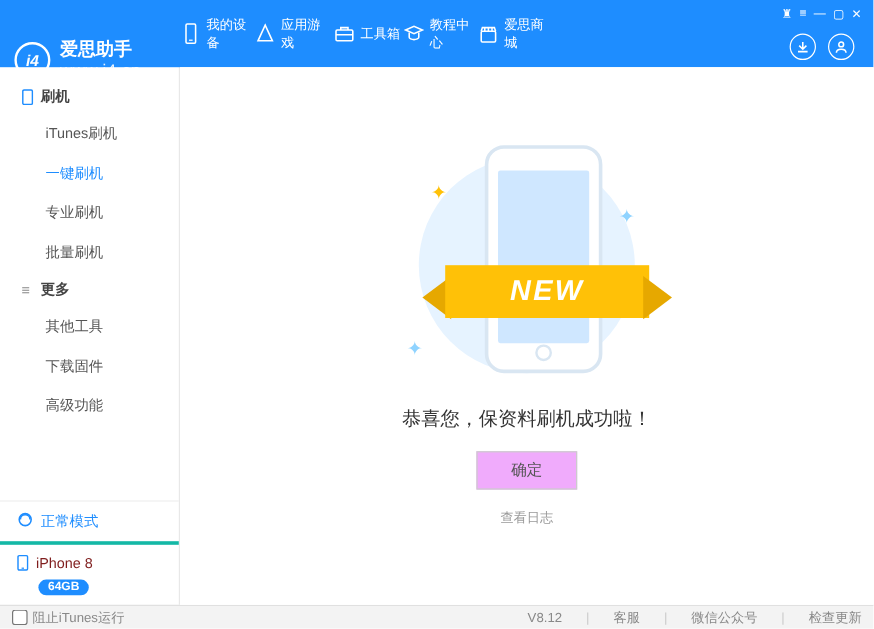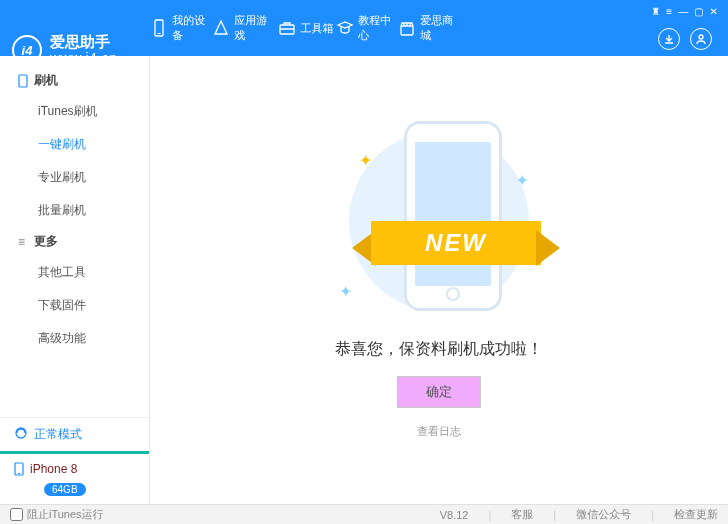--- a/index.html
+++ b/index.html
@@ -25,21 +25,21 @@
   .sidebar { width: 150px; border-right: 1px solid #e8e8e8; display: flex; flex-direction: column; font-size: 12px; }
   .sidebar-scroll { flex: 1; overflow: hidden; padding-top: 10px; }
   .side-group-title { display: flex; align-items: center; gap: 6px; padding: 6px 18px; color: #444; font-weight: bold; }
   .side-group-title .ico { width: 10px; color: #1e8dff; display: inline-flex; }
   .side-item { padding: 8px 14px 8px 38px; color: #555; cursor: pointer; }
   .side-item.active { color: #1e8dff; }
   .side-bottom { border-top: 1px solid #eee; }
   .mode-row { display: flex; align-items: center; gap: 6px; padding: 8px 14px; color: #1e8dff; border-bottom: 3px solid #14b8a6; }
   .device-row { padding: 8px 14px; }
   .device-row .dev-name { color: #7f1d1d; display: flex; gap: 6px; }
-  .badge { display: inline-block; background: #1e8dff; color: #fff; border-radius: 8px; font-size: 10px; padding: 1px 8px; margin-top: 4px; margin-left: 30px; }
+  .badge { display: inline-block; background: #1e8dff; color: #fff; border-radius: 8px; font-size: 10px; padding: 1px 8px; margin-top: 4px; margin-left: 18px; font-weight: bold; }
   .opt-row { border: 2px solid #e74c3c; margin: 6px; padding: 6px 6px; display: flex; gap: 10px; color: #888; }
   .opt-row label { display: flex; align-items: center; gap: 4px; }
   .opt-row input { accent-color: #888; }
   
   .main { flex: 1; background: #fff; display: flex; flex-direction: column; align-items: center; justify-content: center; position: relative; }
   .success-img { position: relative; width: 220px; height: 200px; }
   .circle-bg { width: 180px; height: 180px; background: #e6f3ff; border-radius: 50%; position: absolute; left: 20px; top: 10px; }
   .phone { position: absolute; left: 75px; top: 0; width: 98px; height: 190px; background: #fff; border: 3px solid #d9e6f2; border-radius: 16px; }
   .phone::before { content: ""; position: absolute; top: 18px; left: 8px; right: 8px; bottom: 22px; background: #cfe7ff; border-radius: 2px; }
   .phone::after { content: ""; position: absolute; bottom: 7px; left: 50%; transform: translateX(-50%); width: 10px; height: 10px; border: 2px solid #d9e6f2; border-radius: 50%; }

